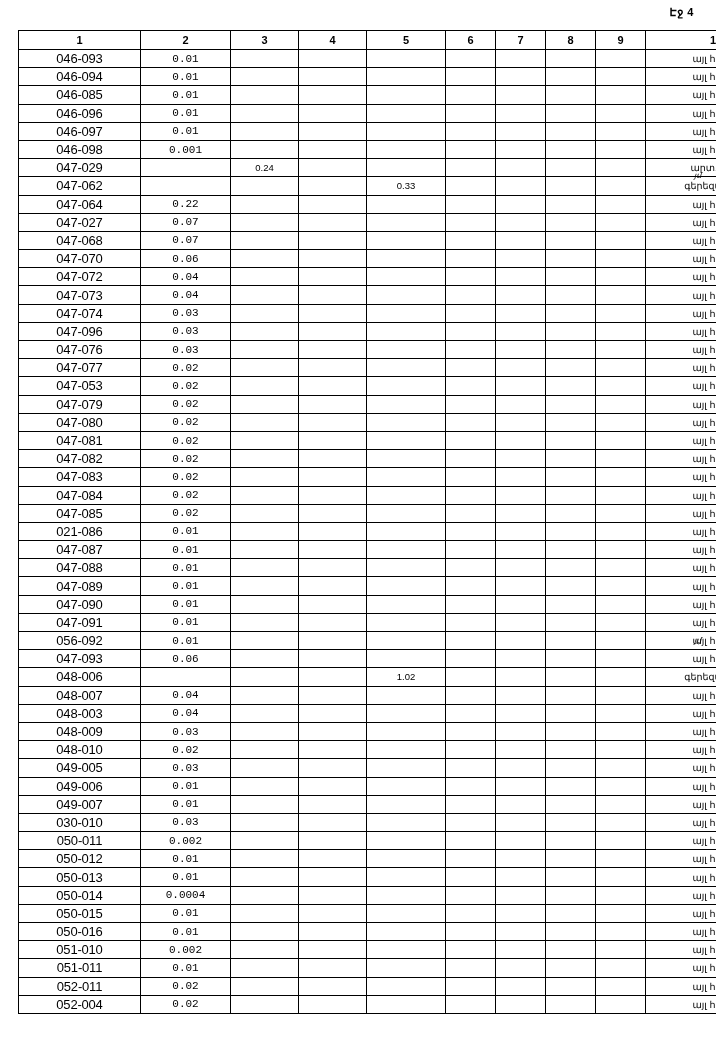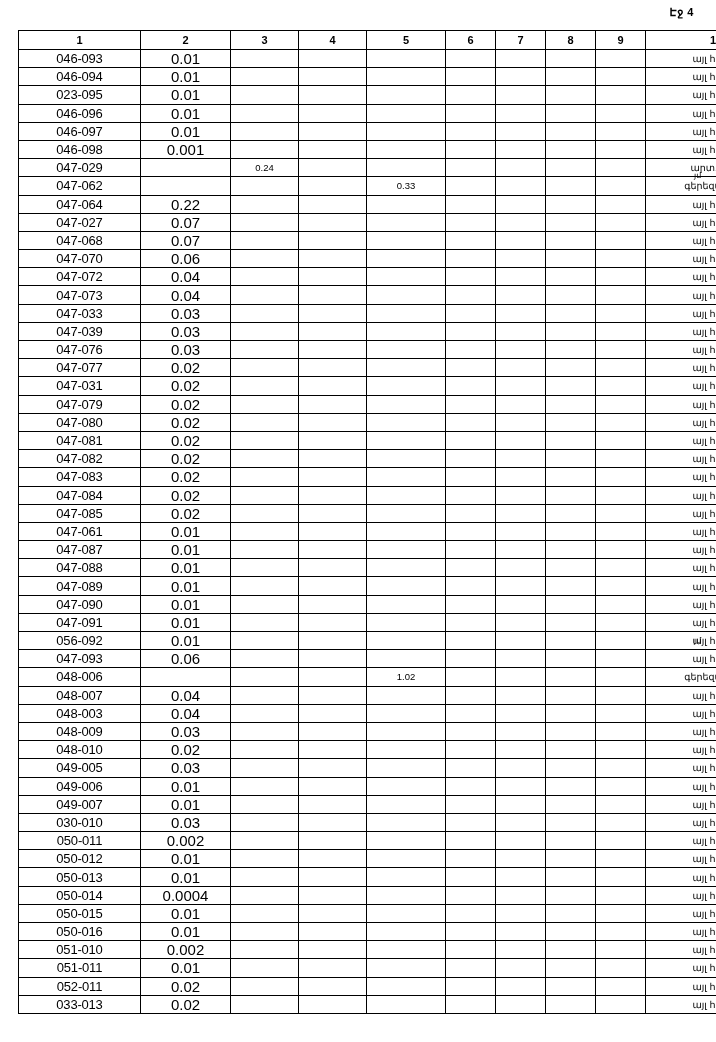--- a/index.html
+++ b/index.html
@@ -57,38 +57,40 @@
     height: 18px;
   }
   td.c1 {
     text-align: left;
     padding-left: 3px;
     font-size: 13px;
     letter-spacing: -0.2px;
   }
   td.c2 {
     text-align: center;
-    font-size: 15px;
+    font-size: 11px;
+    font-family: Liberation Mono, monospace;
   }
   td.c10 {
     text-align: left;
     padding-left: 3px;
     font-size: 9.5px;
   }
   .side-marks {
     position: absolute;
     left: 694px;
     top: 30px;
     width: 22px;
     font-size: 8px;
   }
   .side-mark {
     position: absolute;
     left: 0;
     white-space: nowrap;
+    font-style: italic;
   }
   
   col.w1  { width: 122px; }
   col.w2  { width: 90px; }
   col.w3  { width: 68px; }
   col.w4  { width: 68px; }
   col.w5  { width: 79px; }
   col.w6  { width: 50px; }
   col.w7  { width: 50px; }
   col.w8  { width: 50px; }
@@ -149,21 +151,21 @@
             <td class=""></td>
             <td class=""></td>
             <td class=""></td>
             <td class=""></td>
             <td class=""></td>
             <td class=""></td>
             <td class=""></td>
             <td class="c10">այլ հողեր</td>
           </tr>
           <tr>
-            <td class="c1">023-095</td>
+            <td class="c1">046-085</td>
             <td class="c2">0.01</td>
             <td class=""></td>
             <td class=""></td>
             <td class=""></td>
             <td class=""></td>
             <td class=""></td>
             <td class=""></td>
             <td class=""></td>
             <td class="c10">այլ հողեր</td>
           </tr>
@@ -293,33 +295,33 @@
             <td class=""></td>
             <td class=""></td>
             <td class=""></td>
             <td class=""></td>
             <td class=""></td>
             <td class=""></td>
             <td class=""></td>
             <td class="c10">այլ հողեր</td>
           </tr>
           <tr>
-            <td class="c1">047-033</td>
+            <td class="c1">047-074</td>
             <td class="c2">0.03</td>
             <td class=""></td>
             <td class=""></td>
             <td class=""></td>
             <td class=""></td>
             <td class=""></td>
             <td class=""></td>
             <td class=""></td>
             <td class="c10">այլ հողեր</td>
           </tr>
           <tr>
-            <td class="c1">047-039</td>
+            <td class="c1">047-096</td>
             <td class="c2">0.03</td>
             <td class=""></td>
             <td class=""></td>
             <td class=""></td>
             <td class=""></td>
             <td class=""></td>
             <td class=""></td>
             <td class=""></td>
             <td class="c10">այլ հողեր</td>
           </tr>
@@ -341,21 +343,21 @@
             <td class=""></td>
             <td class=""></td>
             <td class=""></td>
             <td class=""></td>
             <td class=""></td>
             <td class=""></td>
             <td class=""></td>
             <td class="c10">այլ հողեր</td>
           </tr>
           <tr>
-            <td class="c1">047-031</td>
+            <td class="c1">047-053</td>
             <td class="c2">0.02</td>
             <td class=""></td>
             <td class=""></td>
             <td class=""></td>
             <td class=""></td>
             <td class=""></td>
             <td class=""></td>
             <td class=""></td>
             <td class="c10">այլ հողեր</td>
           </tr>
@@ -437,21 +439,21 @@
             <td class=""></td>
             <td class=""></td>
             <td class=""></td>
             <td class=""></td>
             <td class=""></td>
             <td class=""></td>
             <td class=""></td>
             <td class="c10">այլ հողեր</td>
           </tr>
           <tr>
-            <td class="c1">047-061</td>
+            <td class="c1">021-086</td>
             <td class="c2">0.01</td>
             <td class=""></td>
             <td class=""></td>
             <td class=""></td>
             <td class=""></td>
             <td class=""></td>
             <td class=""></td>
             <td class=""></td>
             <td class="c10">այլ հողեր</td>
           </tr>
@@ -749,21 +751,21 @@
             <td class=""></td>
             <td class=""></td>
             <td class=""></td>
             <td class=""></td>
             <td class=""></td>
             <td class=""></td>
             <td class=""></td>
             <td class="c10">այլ հողեր</td>
           </tr>
           <tr>
-            <td class="c1">033-013</td>
+            <td class="c1">052-004</td>
             <td class="c2">0.02</td>
             <td class=""></td>
             <td class=""></td>
             <td class=""></td>
             <td class=""></td>
             <td class=""></td>
             <td class=""></td>
             <td class=""></td>
             <td class="c10">այլ հողեր</td>
           </tr>

